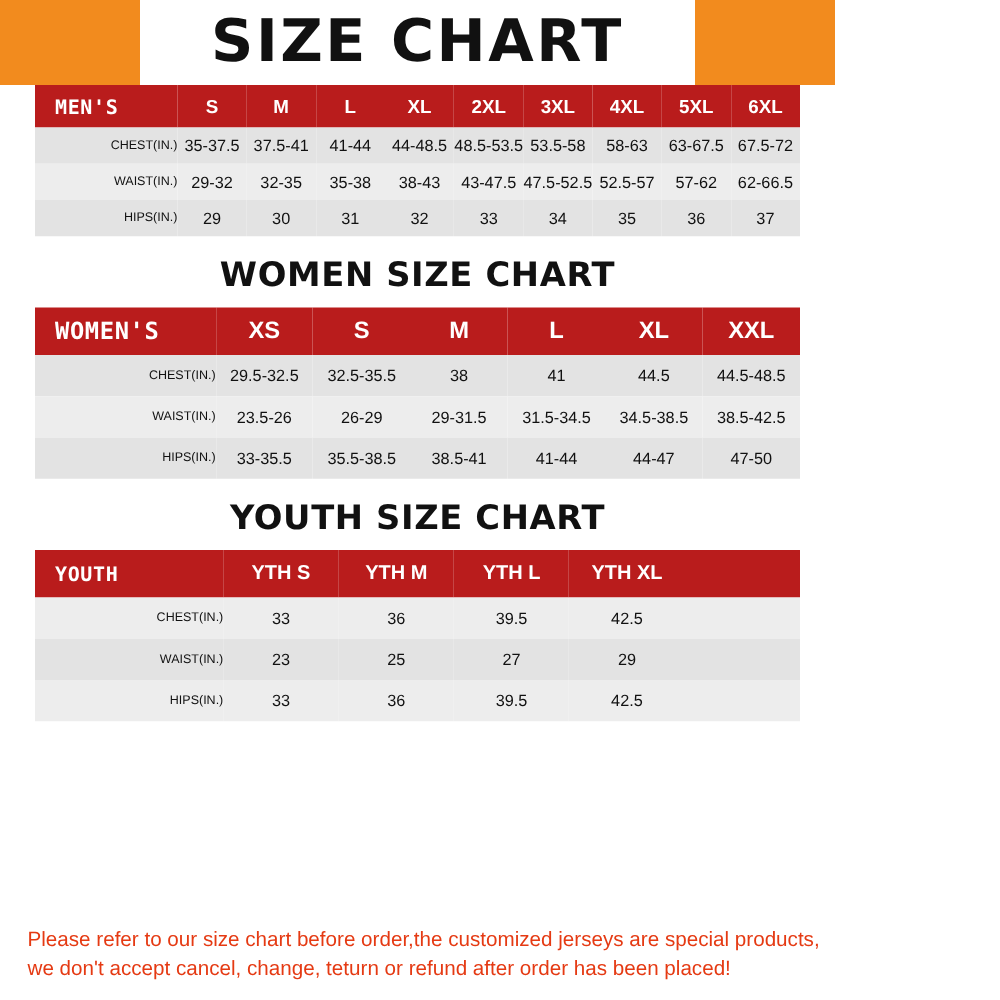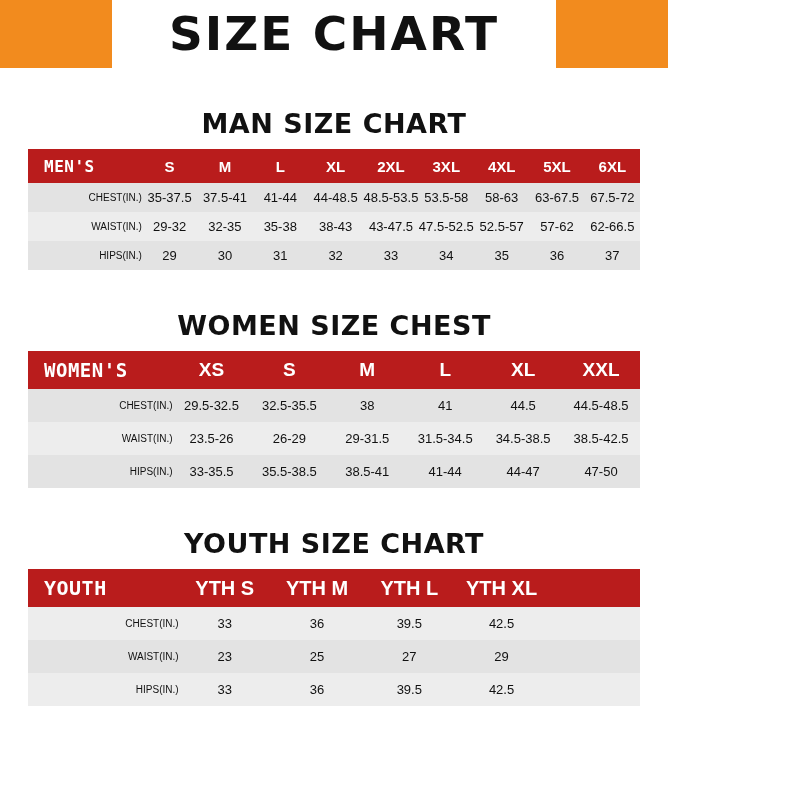--- a/index.html
+++ b/index.html
@@ -14,21 +14,20 @@
     color: #111111;
     overflow: hidden;
   }
   .page {
     position: relative;
     width: 668px;
     height: 800px;
     box-sizing: border-box;
     display: flex;
     flex-direction: column;
-    gap: 24px;
   }
   
   .banner {
     position: relative;
     height: 68px;
     background: #ffffff;
     flex: none;
   }
   .banner-left, .banner-right {
     position: absolute;
@@ -98,21 +97,21 @@
   }
   table.size-table tbody tr.odd td { background: #e3e3e3; }
   table.size-table tbody tr.even td { background: #ededed; }
   table.size-table tbody td.first {
     font-family: Liberation Sans, sans-serif;
     letter-spacing: 0px;
     font-size: 10px;
     text-align: right;
   }
   
-  .youth table.size-table thead th { height: 38px; font-size: 20px; }
+  .youth table.size-table thead th { height: 38px; font-size: 16px; }
   .youth table.size-table th, .youth table.size-table td { height: 33px; text-align: center; }
   
   .women table.size-table thead th { height: 38px; font-size: 19px; }
   .women table.size-table th, .women table.size-table td { height: 33px; }
   
   .note {
     margin-top: auto;
     padding: 8px 22px 14px 22px;
     color: #e53a13;
     font-size: 16.5px;
@@ -126,21 +125,20 @@
 
 <div class="page">
 
   <div class="banner">
     <div class="banner-left"></div>
     <div class="banner-right"></div>
     <div class="banner-title">SIZE CHART</div>
   </div>
 
   <div class="section men">
-    <div class="section-title">MAN SIZE CHART</div>
     <table class="size-table">
       <thead>
         <tr>
           <th class="first" style="width:16%">MEN'S</th>
           <th>S</th>
           <th>M</th>
           <th>L</th>
           <th>XL</th>
           <th>2XL</th>
           <th>3XL</th>
@@ -184,21 +182,21 @@
           <td>34</td>
           <td>35</td>
           <td>36</td>
           <td>37</td>
         </tr>
       </tbody>
     </table>
   </div>
 
   <div class="section women">
-    <div class="section-title">WOMEN SIZE CHEST</div>
+    <div class="section-title">WOMEN SIZE CHART</div>
     <table class="size-table">
       <thead>
         <tr>
           <th class="first" style="width:21%">WOMEN'S</th>
           <th>XS</th>
           <th>S</th>
           <th>M</th>
           <th>L</th>
           <th>XL</th>
           <th>XXL</th>
@@ -271,14 +269,18 @@
           <td>33</td>
           <td>36</td>
           <td>39.5</td>
           <td>42.5</td>
           <td></td>
         </tr>
       </tbody>
     </table>
   </div>
 
+  <div class="note">
+    <div>Please refer to our size chart before order,the customized jerseys are special products,</div>
+    <div>we don't accept cancel, change, teturn or refund after order has been placed!</div>
+  </div>
 
 </div>
 
 </body></html>

